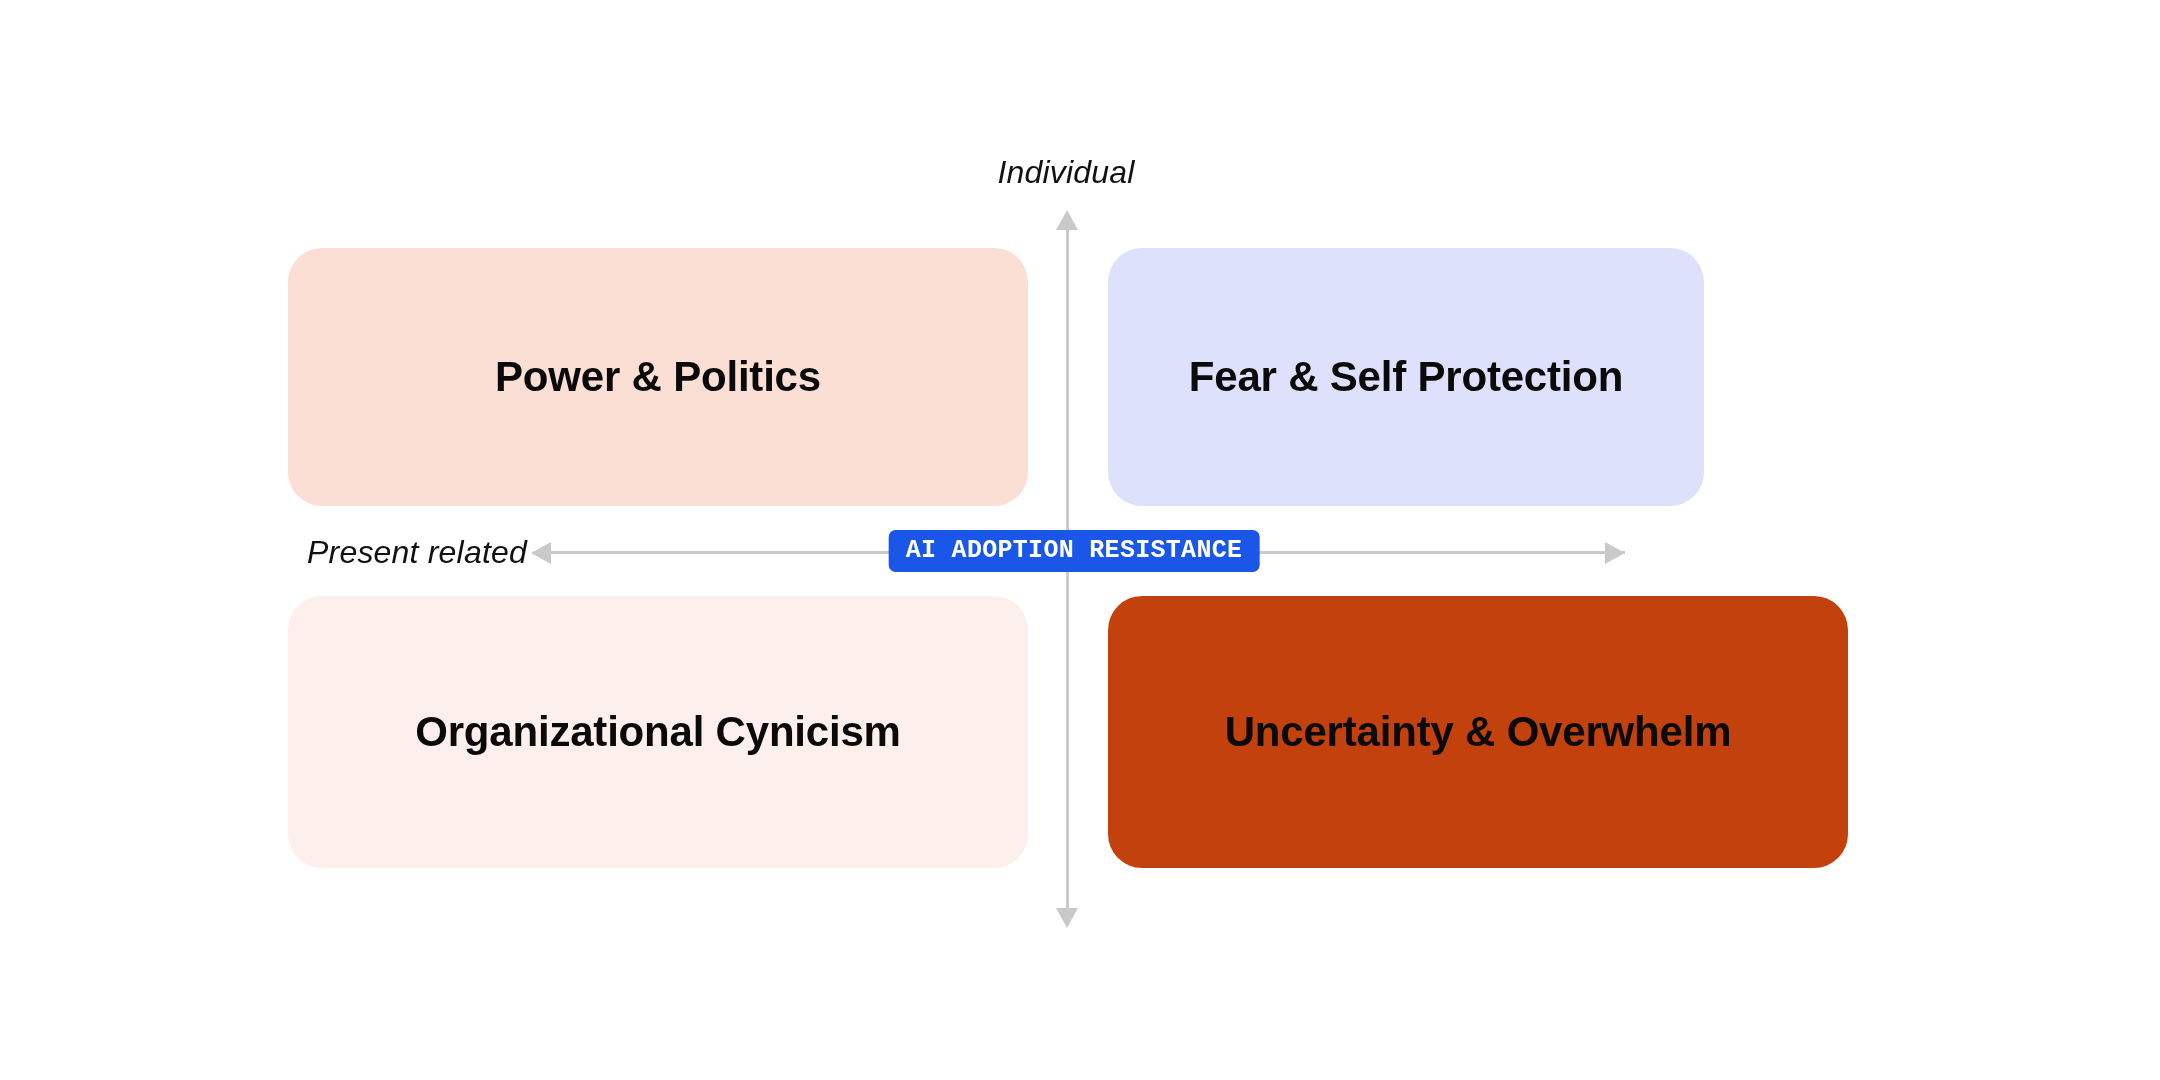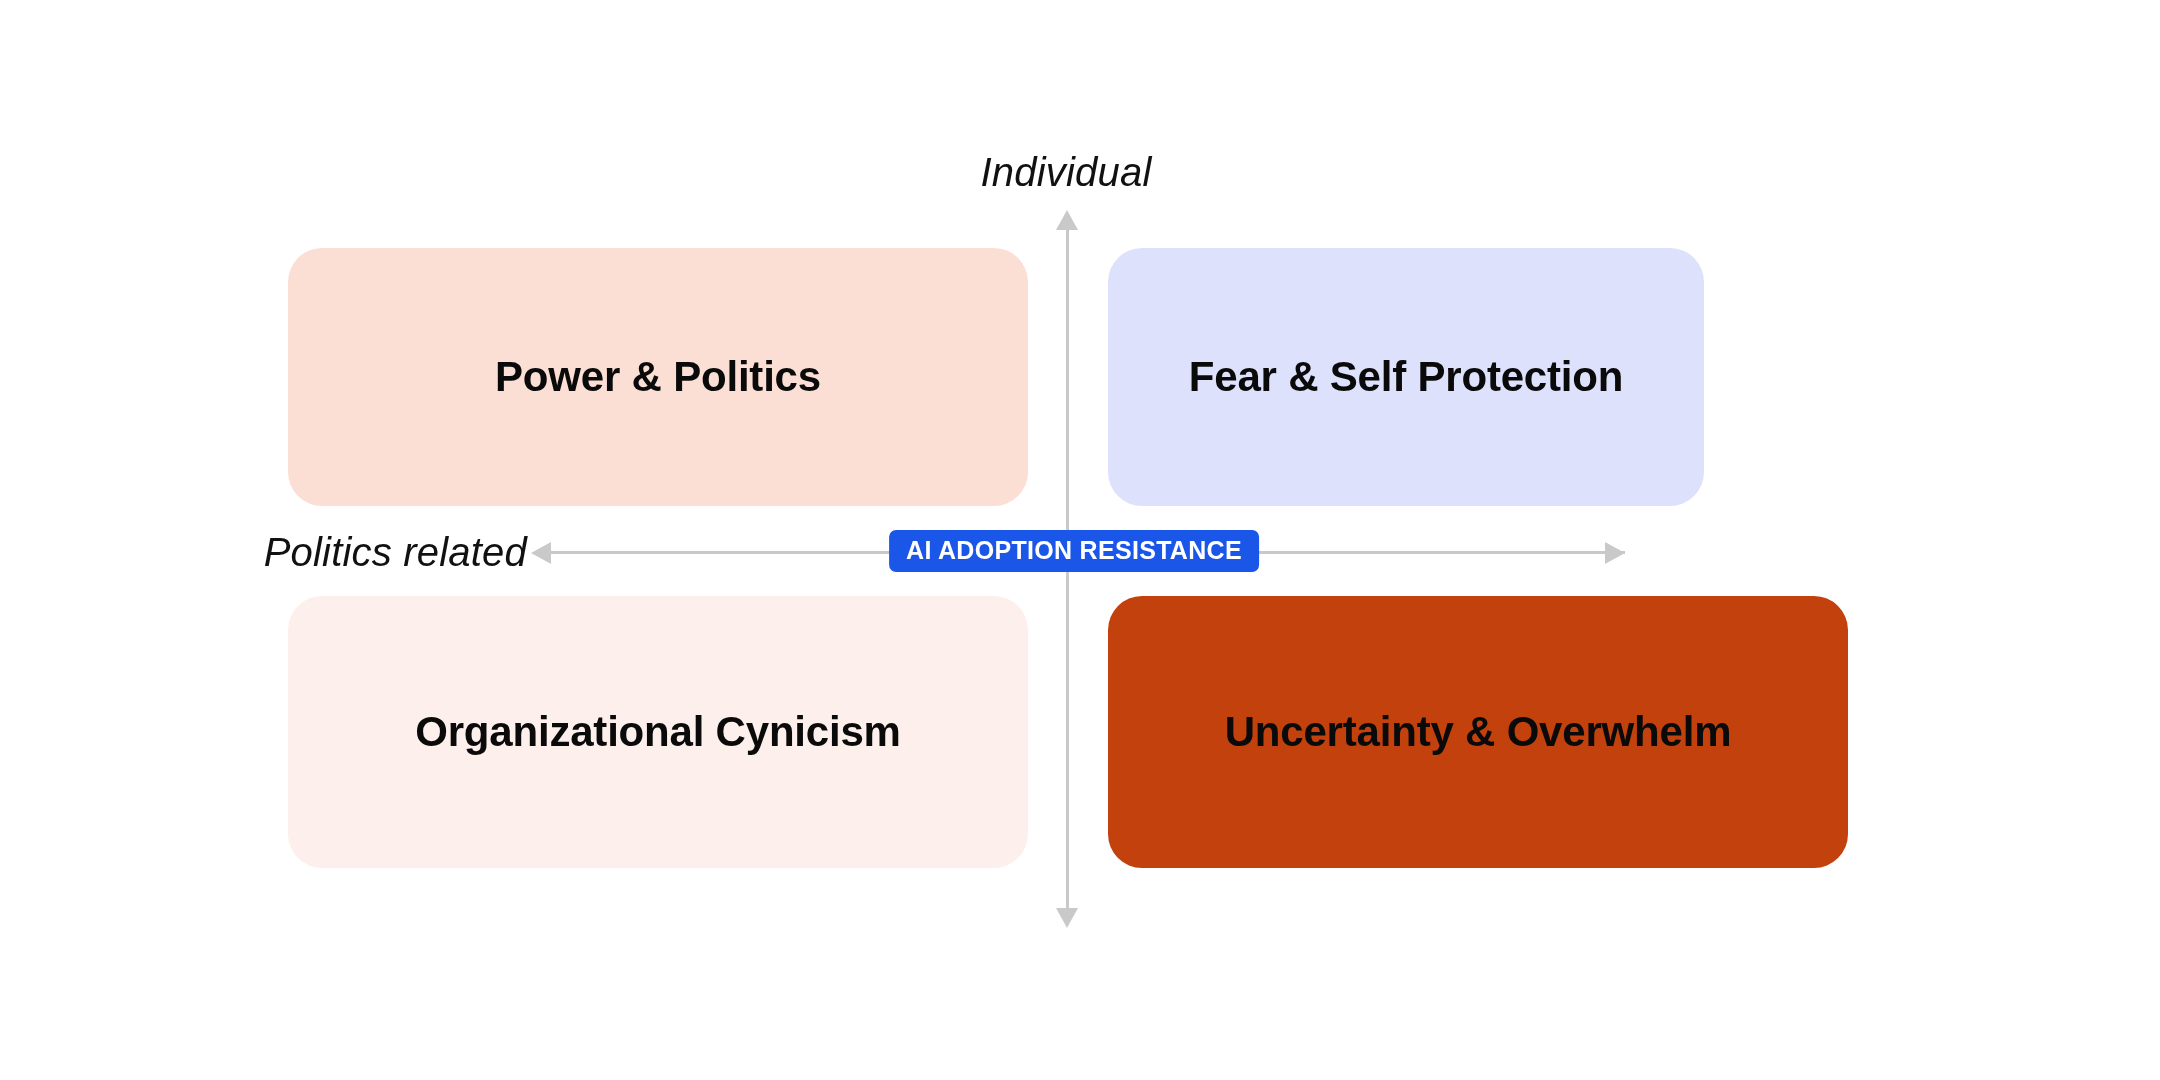--- a/index.html
+++ b/index.html
@@ -97,21 +97,21 @@
     border-bottom: 11px solid transparent;
     border-left: 20px solid #c9c9c9;
   }
 
   
   .axis-label {
     position: absolute;
     font-family: "Liberation Sans", sans-serif;
     font-style: italic;
     font-weight: normal;
-    font-size: 40px;
+    font-size: 32px;
     color: #111111;
     white-space: nowrap;
     letter-spacing: 0.2px;
   }
   #label-top {
     left: 1066px;
     top: 172px;
     transform: translate(-50%, -50%);
   }
   #label-bottom {
@@ -137,21 +137,21 @@
     top: 551px;
     transform: translate(-50%, -50%);
     background: #1a56e8;
     border-radius: 7px;
     padding: 8px 17px 9px 17px;
     display: flex;
     align-items: center;
     justify-content: center;
   }
   #center-badge-label {
-    font-family: Liberation Sans, sans-serif;
+    font-family: Liberation Mono, monospace;
     font-weight: bold;
     font-size: 25px;
     letter-spacing: 0.3px;
     color: #ffffff;
     white-space: nowrap;
     line-height: 1;
   }
 </style>
 </head>
 <body>
@@ -176,19 +176,19 @@
 
   <div class="axis-line" id="axis-vertical"></div>
   <div class="axis-line" id="axis-horizontal"></div>
 
   <div class="arrow-head" id="arrow-up"></div>
   <div class="arrow-head" id="arrow-down"></div>
   <div class="arrow-head" id="arrow-left"></div>
   <div class="arrow-head" id="arrow-right"></div>
 
   <div class="axis-label" id="label-top">Individual</div>
-  <div class="axis-label" id="label-left">Politics related</div>
+  <div class="axis-label" id="label-left">Present related</div>
 
   <div id="center-badge">
     <span id="center-badge-label">AI ADOPTION RESISTANCE</span>
   </div>
 
 </div>
 
 </body></html>

